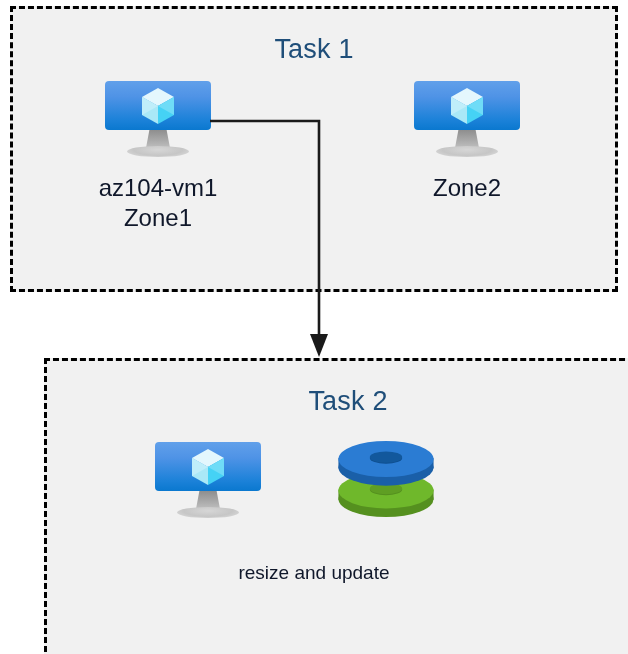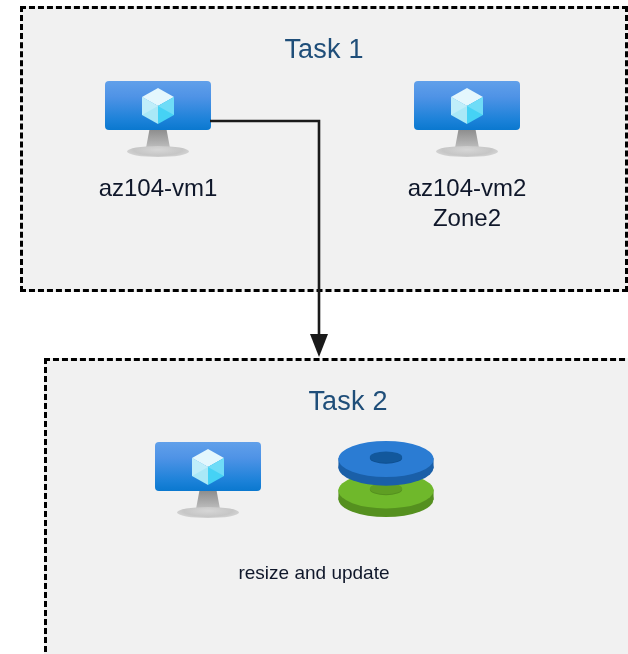--- a/index.html
+++ b/index.html
@@ -19,21 +19,21 @@
     overflow: hidden;
   }
 
   
   .task-box {
     position: absolute;
     background: #f1f1f1;
     box-sizing: border-box;
     border: 3px dashed #000000;
   }
-  #task1-box { left: 20px; top: 6px;   width: 608px; height: 286px; }
+  #task1-box { left: 10px; top: 6px;   width: 608px; height: 286px; }
   #task2-box { left: 10px; top: 358px; width: 608px; height: 321px; margin-left: 34px; }
 
   .task-title {
     position: absolute;
     left: 0;
     width: 100%;
     text-align: center;
     color: #1f4e79;
     font-size: 27px;
     line-height: 1;
@@ -137,39 +137,39 @@
           <polygon points="34,10 18,19 18,37 34,28" fill="#45d2f5"></polygon>
           <polygon points="2,10 18,19 2,28" fill="#bfeefa"></polygon>
           <polygon points="34,10 18,19 34,28" fill="#6fdcf7"></polygon>
         </svg>
       </div>
       <div class="vm-neck"></div>
       <div class="vm-base"></div>
     </div>
     <div class="node-label" style="top:92px;">
       <div>az104-vm1</div>
+      <div>Zone1</div>
     </div>
   </div>
 
   <div class="node" style="left:414px; top:81px; width:106px; height:78px;">
     <div class="vm-icon">
       <div class="vm-screen">
         <svg class="vm-cube" viewBox="0 0 36 38">
           <polygon points="18,1 34,10 18,19 2,10" fill="#e4f7fd"></polygon>
           <polygon points="2,10 18,19 18,37 2,28" fill="#a9e8f7"></polygon>
           <polygon points="34,10 18,19 18,37 34,28" fill="#45d2f5"></polygon>
           <polygon points="2,10 18,19 2,28" fill="#bfeefa"></polygon>
           <polygon points="34,10 18,19 34,28" fill="#6fdcf7"></polygon>
         </svg>
       </div>
       <div class="vm-neck"></div>
       <div class="vm-base"></div>
     </div>
     <div class="node-label" style="top:92px;">
-      <div>az104-vm2</div>
       <div>Zone2</div>
     </div>
   </div>
 
   <div class="task-box" id="task2-box">
     <div class="task-title" id="task2-title">Task 2</div>
   </div>
 
   <div class="node" style="left:155px; top:442px; width:106px; height:78px;">
     <div class="vm-icon">

